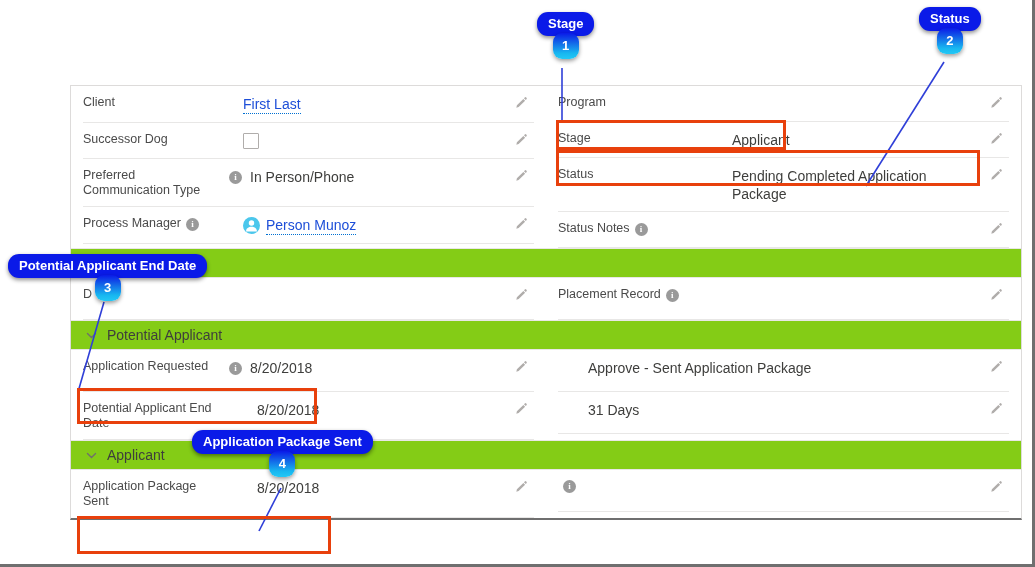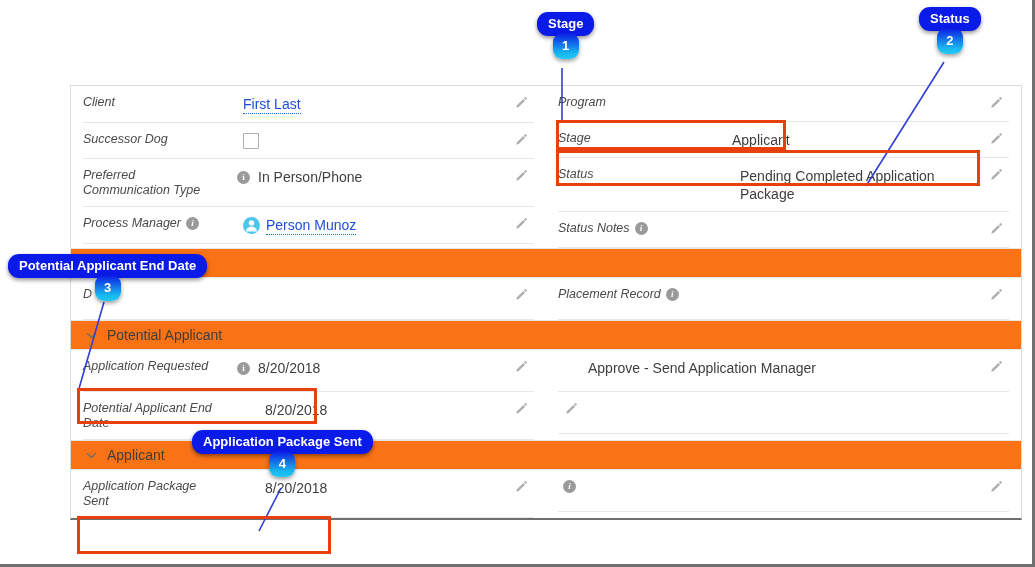--- a/index.html
+++ b/index.html
@@ -54,34 +54,33 @@
   
   .field {
     position: relative;
     display: flex;
     align-items: flex-start;
     border-bottom: 1px solid #e8e7e6;
     min-height: 36px;
     padding: 9px 0 8px 0;
     box-sizing: border-box;
   }
-  .field.tall { min-height: 42px; gap: 8px; }
+  .field.tall { min-height: 42px; }
 
   .f-label {
     width: 144px;
     flex: 0 0 144px;
     font-size: 12.5px;
     color: #4a4a4a;
     line-height: 15px;
     padding-right: 6px;
     box-sizing: border-box;
     display: flex;
-    align-items: flex-start;
+    align-items: center;
     flex-wrap: wrap;
-    font-style: italic;
   }
   .f-label .lbl-txt { display: inline; }
 
   .f-value {
     flex: 1 1 auto;
     font-size: 14px;
     color: #3e3e3c;
     line-height: 18px;
     display: flex;
     align-items: center;
@@ -147,21 +146,21 @@
     display: inline-flex;
     align-items: center;
     justify-content: center;
     margin-right: 6px;
     flex: 0 0 17px;
   }
   .avatar svg { display:block; }
 
   
   .section-head {
-    background: #f97316;
+    background: #84cc16;
     border-top: 1px solid #e8e7e6;
     border-bottom: 1px solid #e8e7e6;
     height: 30px;
     display: flex;
     align-items: center;
     padding-left: 12px;
     box-sizing: border-box;
   }
   .section-head .chev {
     width: 16px; height: 16px;
@@ -452,31 +451,34 @@
               <svg viewBox="0 0 16 16" width="14" height="14">
                   <path d="M12.3 1.7a1.2 1.2 0 0 1 1.7 0l.3.3a1.2 1.2 0 0 1 0 1.7l-.9.9-2-2 .9-.9zM10.7 3.3l2 2-7.4 7.4-2.6.6.6-2.6 7.4-7.4z" fill="#b0adab"></path>
                 </svg>
             </span>
           </div>
         </div>
       </div>
       <div class="col right">
         <div class="field tall">
           <div class="f-value indent-lg">
-            <span>Approve - Send Application Manager</span>
-          </div>
-          <div class="f-edit">
-            <span class="pencil">
-              <svg viewBox="0 0 16 16" width="14" height="14">
-                  <path d="M12.3 1.7a1.2 1.2 0 0 1 1.7 0l.3.3a1.2 1.2 0 0 1 0 1.7l-.9.9-2-2 .9-.9zM10.7 3.3l2 2-7.4 7.4-2.6.6.6-2.6 7.4-7.4z" fill="#b0adab"></path>
-                </svg>
-            </span>
-          </div>
-        </div>
-        <div class="field tall">
+            <span>Approve - Sent Application Package</span>
+          </div>
+          <div class="f-edit">
+            <span class="pencil">
+              <svg viewBox="0 0 16 16" width="14" height="14">
+                  <path d="M12.3 1.7a1.2 1.2 0 0 1 1.7 0l.3.3a1.2 1.2 0 0 1 0 1.7l-.9.9-2-2 .9-.9zM10.7 3.3l2 2-7.4 7.4-2.6.6.6-2.6 7.4-7.4z" fill="#b0adab"></path>
+                </svg>
+            </span>
+          </div>
+        </div>
+        <div class="field tall">
+          <div class="f-value indent-lg">
+            <span>31 Days</span>
+          </div>
           <div class="f-edit">
             <span class="pencil">
               <svg viewBox="0 0 16 16" width="14" height="14">
                   <path d="M12.3 1.7a1.2 1.2 0 0 1 1.7 0l.3.3a1.2 1.2 0 0 1 0 1.7l-.9.9-2-2 .9-.9zM10.7 3.3l2 2-7.4 7.4-2.6.6.6-2.6 7.4-7.4z" fill="#b0adab"></path>
                 </svg>
             </span>
           </div>
         </div>
       </div>
     </div>

